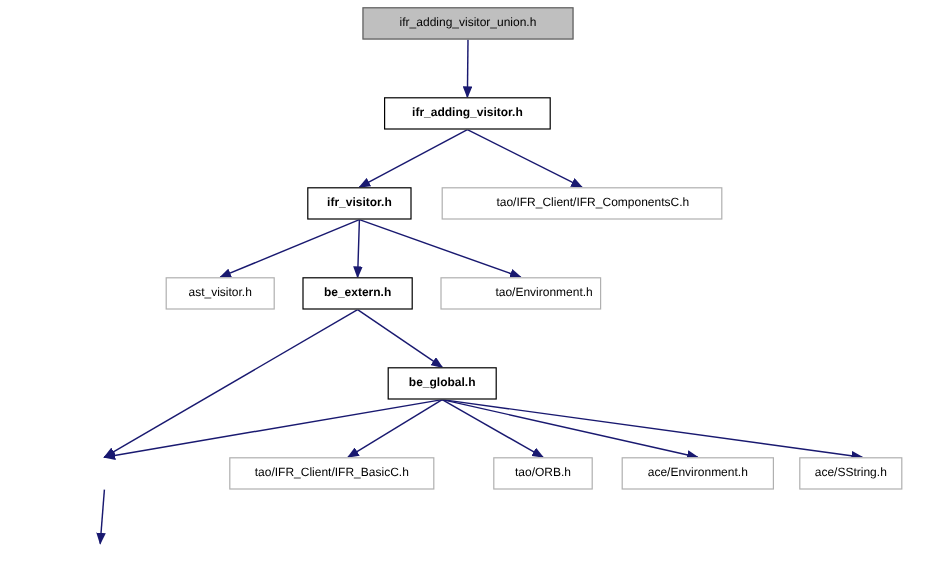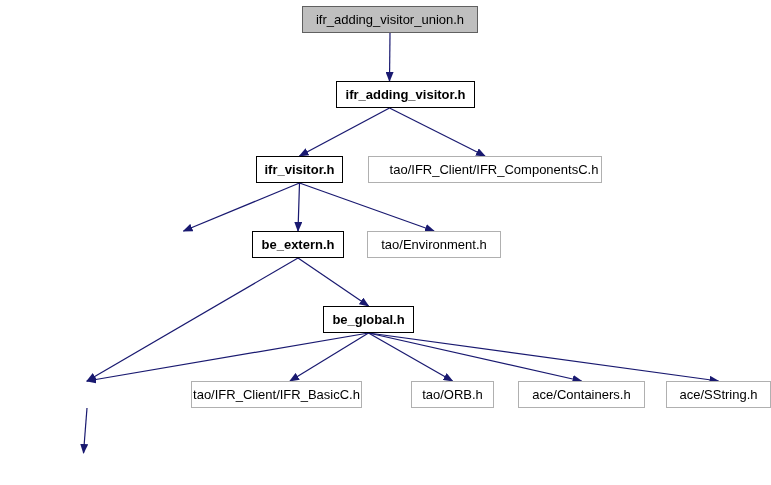--- a/index.html
+++ b/index.html
@@ -22,21 +22,21 @@
     width: 771px;
     height: 485px;
     pointer-events: none;
   }
   .node {
     position: absolute;
     box-sizing: border-box;
     display: flex;
     align-items: center;
     justify-content: center;
-    font-size: 13px;
+    font-size: 10px;
     line-height: 1;
     color: #000000;
     white-space: nowrap;
     background: #ffffff;
     border: 1px solid #b0b0b0;
     letter-spacing: 0px;
   }
   .node.strong {
     border: 1px solid #000000;
     font-weight: bold;
@@ -77,56 +77,59 @@
         <line x1="368.5" y1="333" x2="581.5" y2="381" stroke="#191970" stroke-width="1.2" marker-end="url(#arrow)"></line>
         <line x1="368.5" y1="333" x2="718.5" y2="381" stroke="#191970" stroke-width="1.2" marker-end="url(#arrow)"></line>
         <line x1="87" y1="408" x2="83.5" y2="453" stroke="#191970" stroke-width="1.2" marker-end="url(#arrow)"></line>
       </g>
   </svg>
 
   <div class="node root" style="left:302px; top:6px; width:176px; height:27px;">
     <span class="node-label">ifr_adding_visitor_union.h</span>
   </div>
 
-  <div class="node strong" style="left:320px; top:81px; width:139px; height:27px;margin-left:16px;">
+  <div class="node strong" style="left:320px; top:81px; width:139px; height:27px;">
     <span class="node-label">ifr_adding_visitor.h</span>
   </div>
 
   <div class="node strong" style="left:256px; top:156px; width:87px; height:27px;">
     <span class="node-label">ifr_visitor.h</span>
   </div>
 
   <div class="node" style="left:368px; top:156px; width:234px; height:27px;padding-left:18px;">
     <span class="node-label">tao/IFR_Client/IFR_ComponentsC.h</span>
   </div>
 
+  <div class="node" style="left:138px; top:231px; width:91px; height:27px;">
+    <span class="node-label">ast_visitor.h</span>
+  </div>
 
   <div class="node strong" style="left:252px; top:231px; width:92px; height:27px;">
     <span class="node-label">be_extern.h</span>
   </div>
 
-  <div class="node" style="left:367px; top:231px; width:134px; height:27px;">
+  <div class="node" style="left:367px; top:231px; width:134px; height:27px;justify-content:flex-end;">
     <span class="node-label">tao/Environment.h</span>
   </div>
 
   <div class="node strong" style="left:323px; top:306px; width:91px; height:27px;">
     <span class="node-label">be_global.h</span>
   </div>
 
 
   <div class="node" style="left:191px; top:381px; width:171px; height:27px;">
     <span class="node-label">tao/IFR_Client/IFR_BasicC.h</span>
   </div>
 
   <div class="node" style="left:411px; top:381px; width:83px; height:27px;">
     <span class="node-label">tao/ORB.h</span>
   </div>
 
   <div class="node" style="left:518px; top:381px; width:127px; height:27px;">
-    <span class="node-label">ace/Containers.h</span>
+    <span class="node-label">ace/Environment.h</span>
   </div>
 
-  <div class="node" style="left:666px; top:381px; width:105px; height:27px;">
+  <div class="node" style="left:666px; top:381px; width:86px; height:27px;">
     <span class="node-label">ace/SString.h</span>
   </div>
 
 
 </div>
 
 </body></html>

